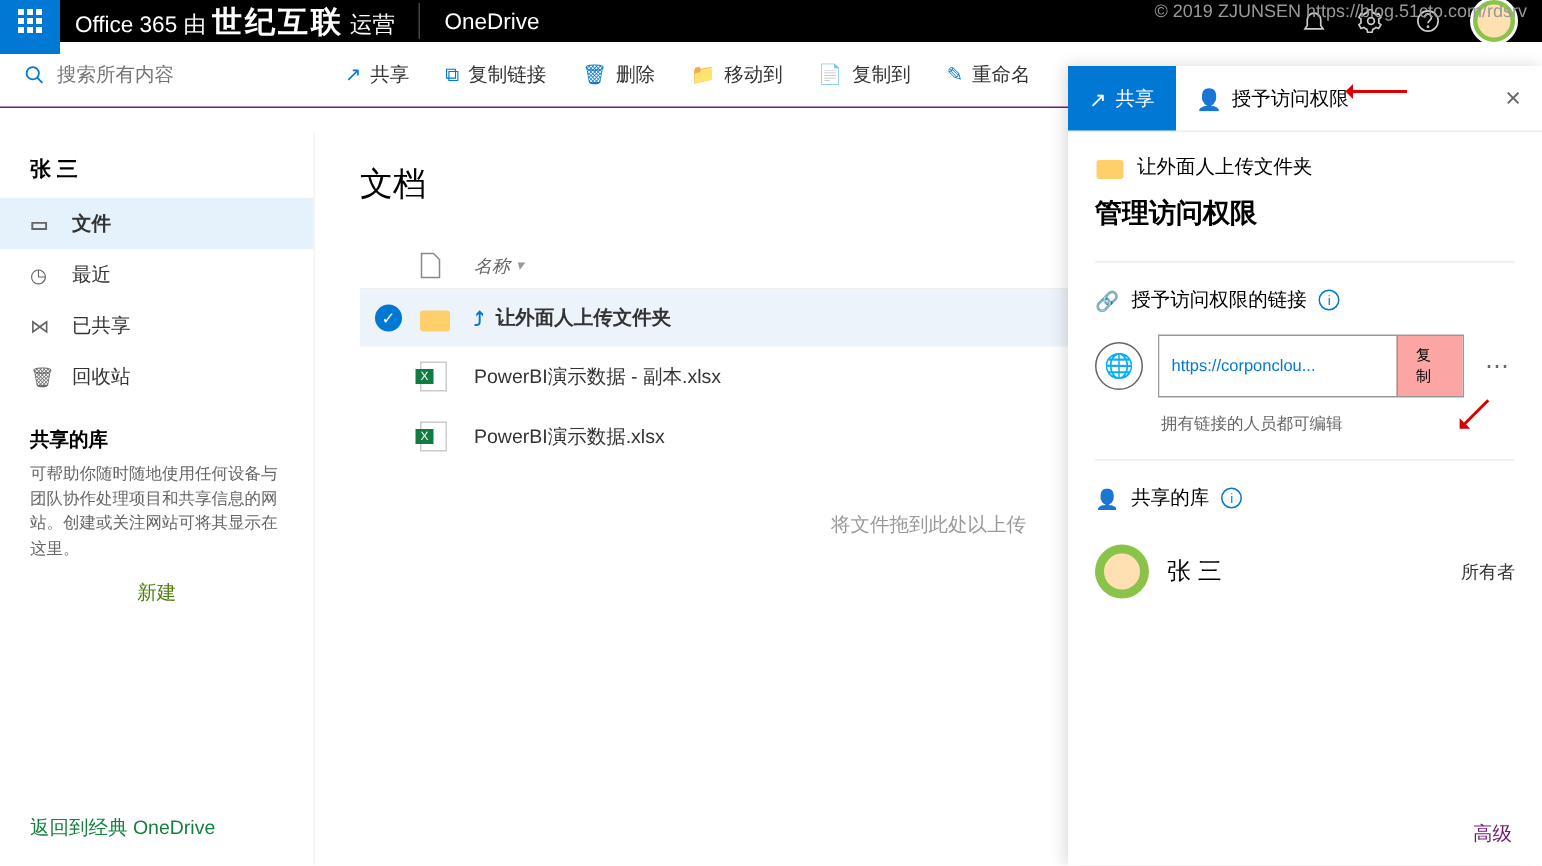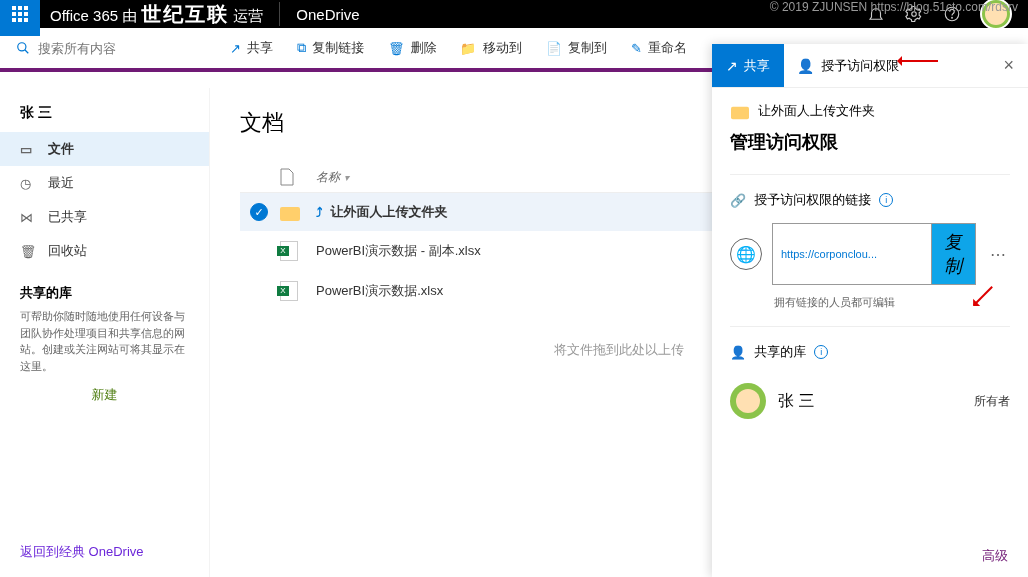--- a/index.html
+++ b/index.html
@@ -10,35 +10,35 @@
 .waffle-grid span { width: 4px; height: 4px; background: #fff; }
 .brand { font-size: 15px; display: flex; align-items: baseline; gap: 4px; }
 .brand .cj { font-size: 20px; font-weight: bold; letter-spacing: 2px; }
 .divider { width: 1px; height: 24px; background: #444; margin: 0 16px; }
 .appname { font-size: 15px; }
 .topbar-right { margin-left: auto; display: flex; align-items: center; gap: 18px; padding-right: 8px; }
 .topbar-icon { width: 20px; height: 20px; display: flex; align-items: center; justify-content: center; color: #ccc; }
 .avatar { width: 32px; height: 32px; border-radius: 50%; background: #8bc34a; display: flex; align-items: center; justify-content: center; overflow: hidden; border: 2px solid #fff; }
 .avatar-inner { width: 22px; height: 22px; border-radius: 50%; background: #ffe0b2; position: relative; }
 .watermark { position: absolute; right: 10px; top: 0; color: #999; font-size: 12px; z-index: 10; }
-.cmdbar { height: 44px; display: flex; align-items: center; border-bottom: 4px solid #701a75; }
+.cmdbar { height: 44px; display: flex; align-items: center; border-bottom: 1px solid #701a75; }
 .searchwrap { width: 210px; display: flex; align-items: center; padding: 0 16px; gap: 8px; color: #666; }
 .searchwrap input { border: none; outline: none; font-size: 13px; color: #333; width: 100%; }
 .cmds { display: flex; align-items: center; gap: 4px; padding-left: 10px; flex: 1; }
 .cmd { display: flex; align-items: center; gap: 6px; padding: 6px 10px; font-size: 13px; color: #333; cursor: pointer; }
 .cmd .ico { color: #0078d4; }
 .leftnav { position: absolute; left: 0; top: 88px; width: 210px; bottom: 0; padding: 12px 0; border-right: 1px solid #f3f3f3; }
 .userhead { padding: 4px 20px 10px; font-size: 14px; font-weight: 600; }
 .nav-item { display: flex; align-items: center; gap: 12px; padding: 8px 20px; font-size: 13px; color: #333; cursor: pointer; }
 .nav-item.active { background: #e5f1fb; font-weight: 600; }
 .nav-item .nico { width: 16px; color: #666; }
 .libhead { padding: 16px 20px 6px; font-size: 13px; font-weight: 600; }
 .libdesc { padding: 0 20px; font-size: 11px; color: #666; line-height: 1.5; }
 .newlink { display: block; text-align: center; color: #4d7c0f; font-size: 13px; margin-top: 12px; }
-.classic { position: absolute; bottom: 16px; left: 20px; color: #6d28d9; font-size: 13px; }
+.classic { position: absolute; bottom: 16px; left: 20px; color: #15803d; font-size: 13px; }
 .main { position: absolute; left: 210px; right: 0; top: 88px; bottom: 0; padding: 20px 30px; }
 .mainhead { font-size: 22px; font-weight: 400; margin-bottom: 24px; }
 .colhead { display: flex; align-items: center; padding: 6px 0; color: #666; font-size: 12px; border-bottom: 1px solid #eee; font-style: italic; }
 .c-check { width: 40px; }
 .c-icon { width: 36px; }
 .c-name { flex: 1; display:flex; align-items:center; gap:4px; }
 .c-date { width: 120px; }
 .c-by { width: 80px; }
 .row { display: flex; align-items: center; padding: 10px 0; font-size: 13px; color: #333; }
 .row.sel { background: #edf3fa; }
@@ -58,21 +58,21 @@
 .pbody { padding: 14px 18px; flex:1; overflow:auto; }
 .pfolder { display: flex; align-items: center; gap: 8px; font-size: 13px; margin-bottom: 10px; }
 .ptitle { font-size: 18px; font-weight: 600; margin-bottom: 20px; }
 .section { border-top: 1px solid #eee; padding: 16px 0; }
 .sechead { display: flex; align-items: center; gap: 8px; font-size: 13px; margin-bottom: 14px; }
 .info { width: 14px; height: 14px; border: 1px solid #0078d4; border-radius: 50%; color: #0078d4; font-size: 9px; display:flex; align-items:center; justify-content:center; }
 .linkrow { display: flex; align-items: center; gap: 10px; }
 .globe { width: 32px; height: 32px; border-radius: 50%; border: 1px solid #666; display:flex; align-items:center; justify-content:center; color:#666; font-size:16px; }
 .linkbox { display: flex; border: 1px solid #999; flex:1; }
 .linkbox input { border: none; padding: 6px 8px; font-size: 11px; color: #0078d4; flex:1; outline:none; }
-.copybtn { border-left: 1px solid #999; padding: 6px 12px; font-size: 18px; background: #0ea5e9; cursor:pointer;font-style:italic; }
+.copybtn { border-left: 1px solid #999; padding: 6px 12px; font-size: 10px; background: #fca5a5; cursor:pointer; }
 .moredots { color: #666; cursor:pointer; padding:0 4px; }
 .linkhint { font-size: 11px; color: #666; margin: 8px 0 0 44px; }
 .personrow { display: flex; align-items: center; justify-content: space-between; padding: 8px 0; }
 .person { display: flex; align-items: center; gap: 12px; }
 .pavatar { width: 36px; height: 36px; border-radius:50%; background:#8bc34a; display:flex; align-items:center; justify-content:center; }
 .pavatar-inner { width:24px; height:24px; border-radius:50%; background:#ffe0b2; }
 .role { font-size: 12px; color: #333; text-align:right; }
 .adv { text-align: right; padding: 12px 20px; color: #701a75; font-size: 13px; }
 .redarrow { position:absolute; width:40px; height:2px; background:#d00; }
 .redarrow::before { content:""; position:absolute; left:-6px; top:-4px; border:5px solid transparent; border-right-color:#d00; }

